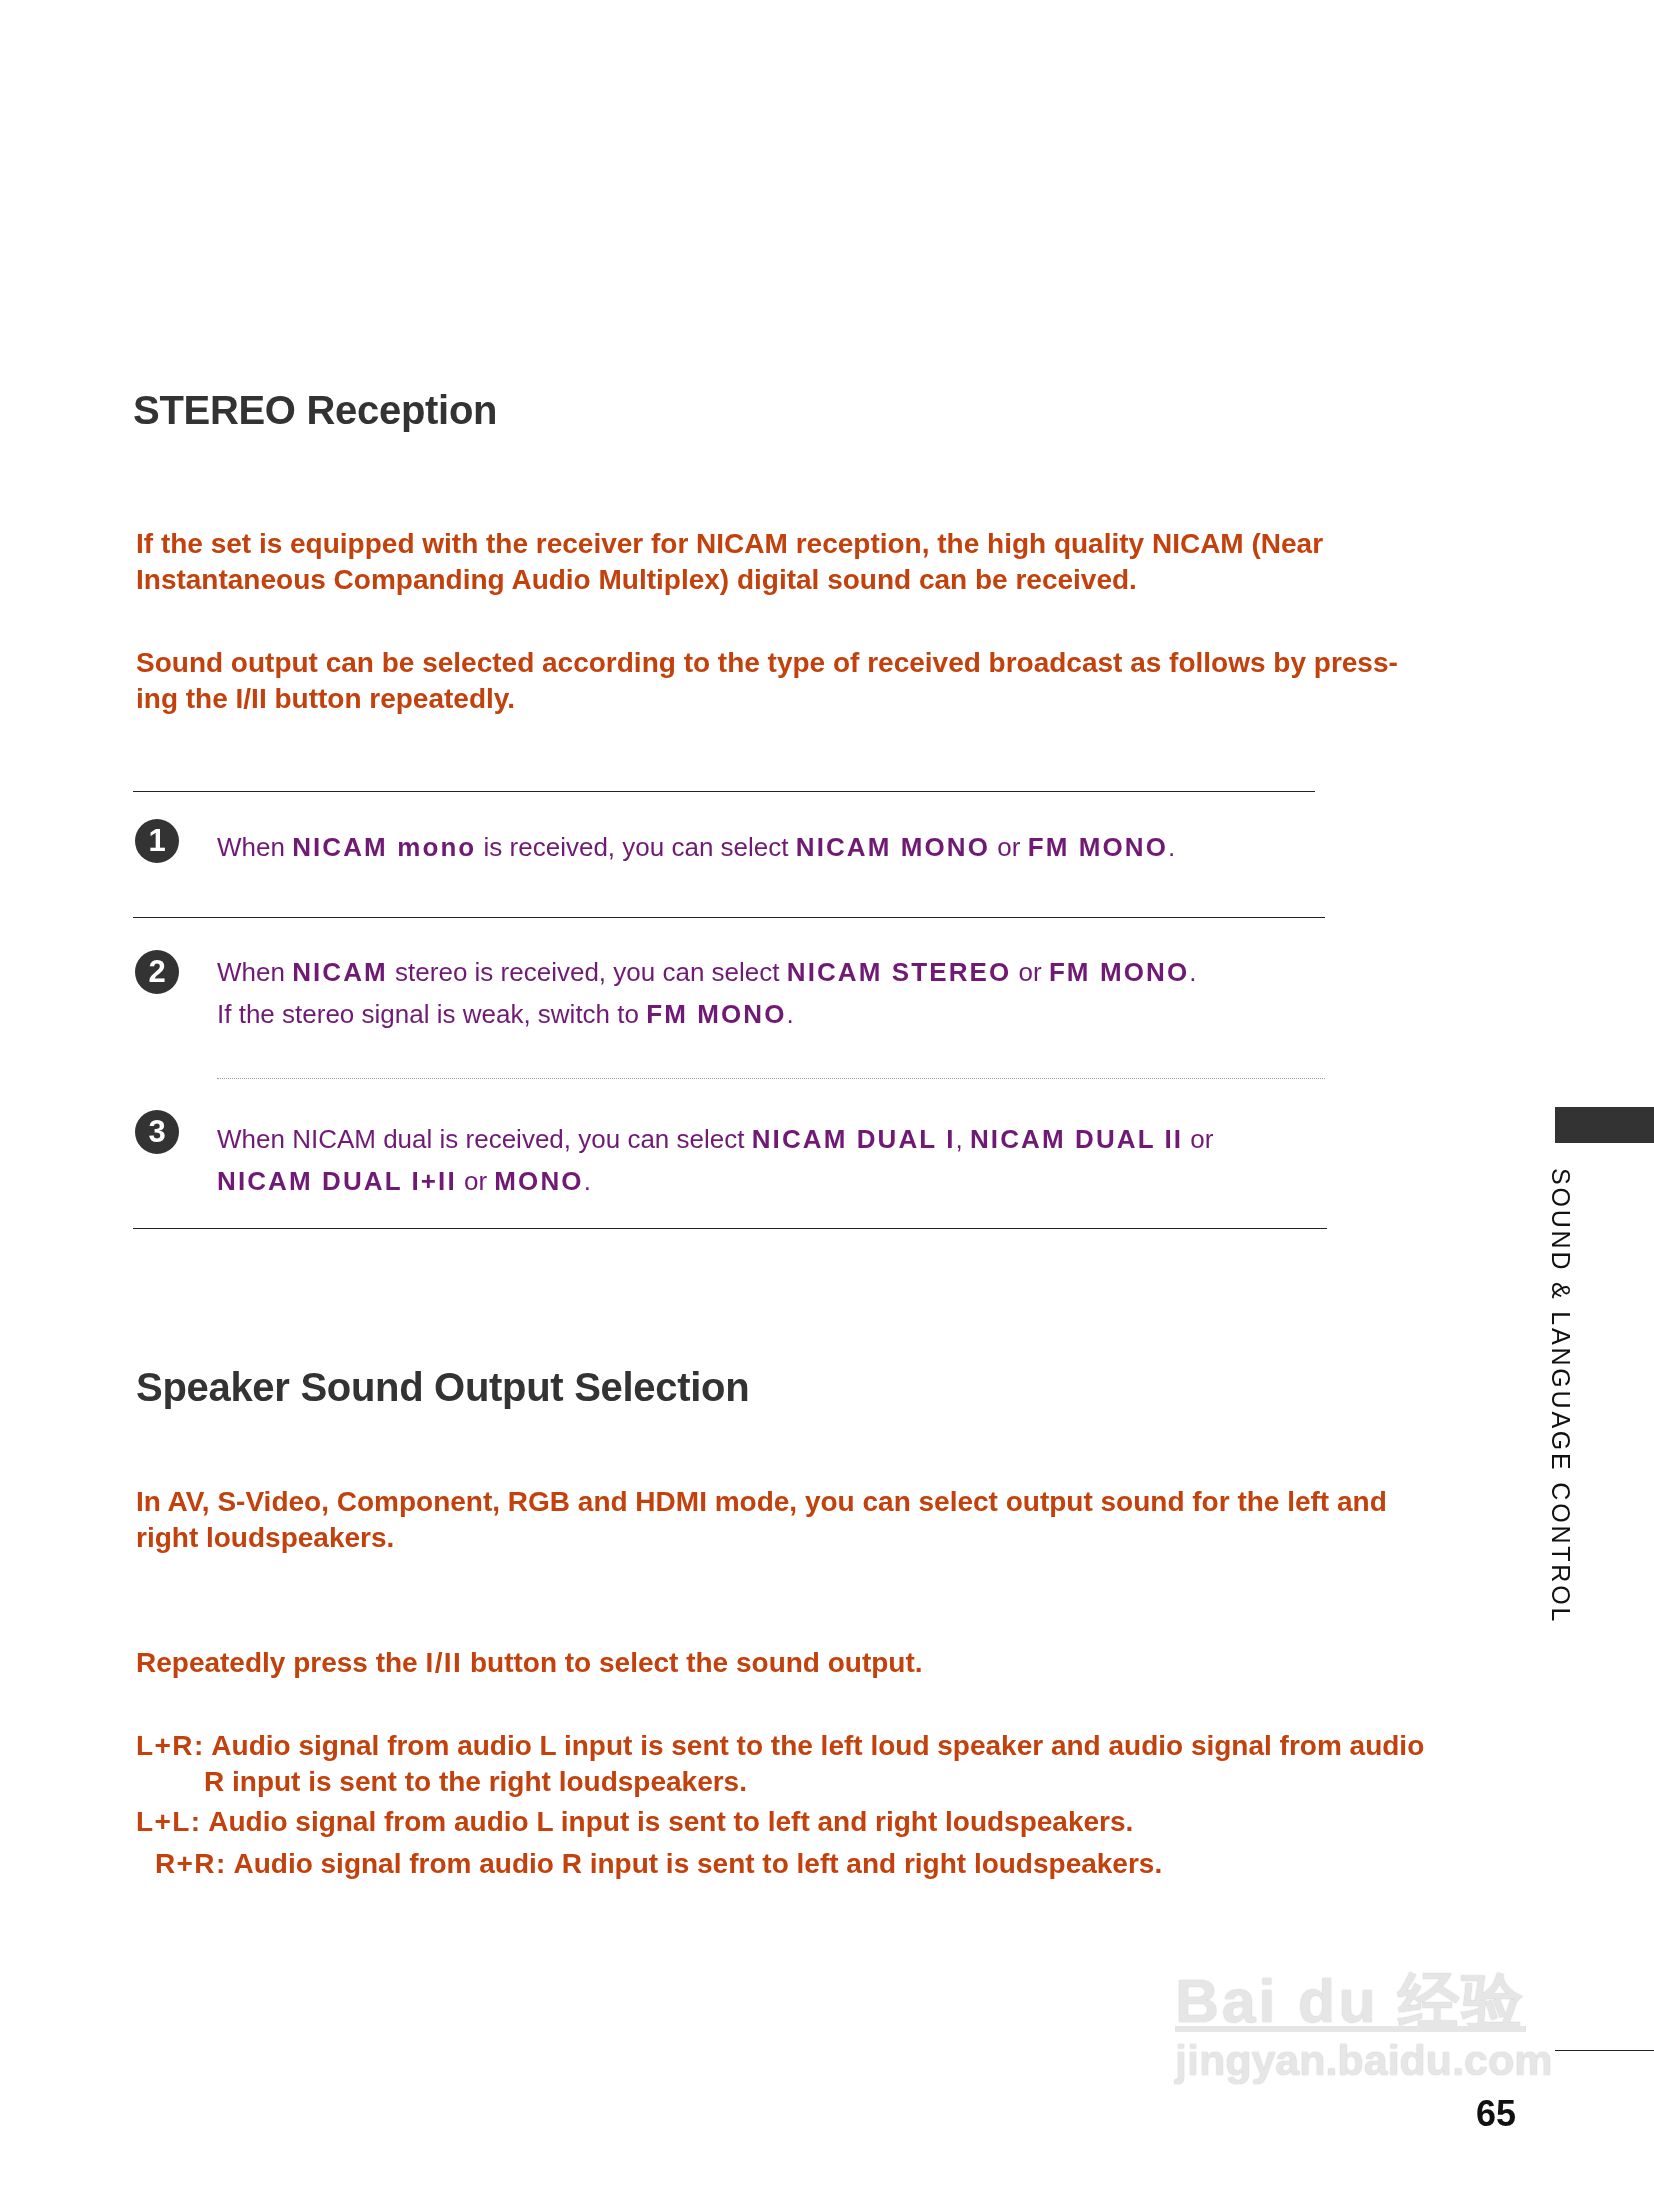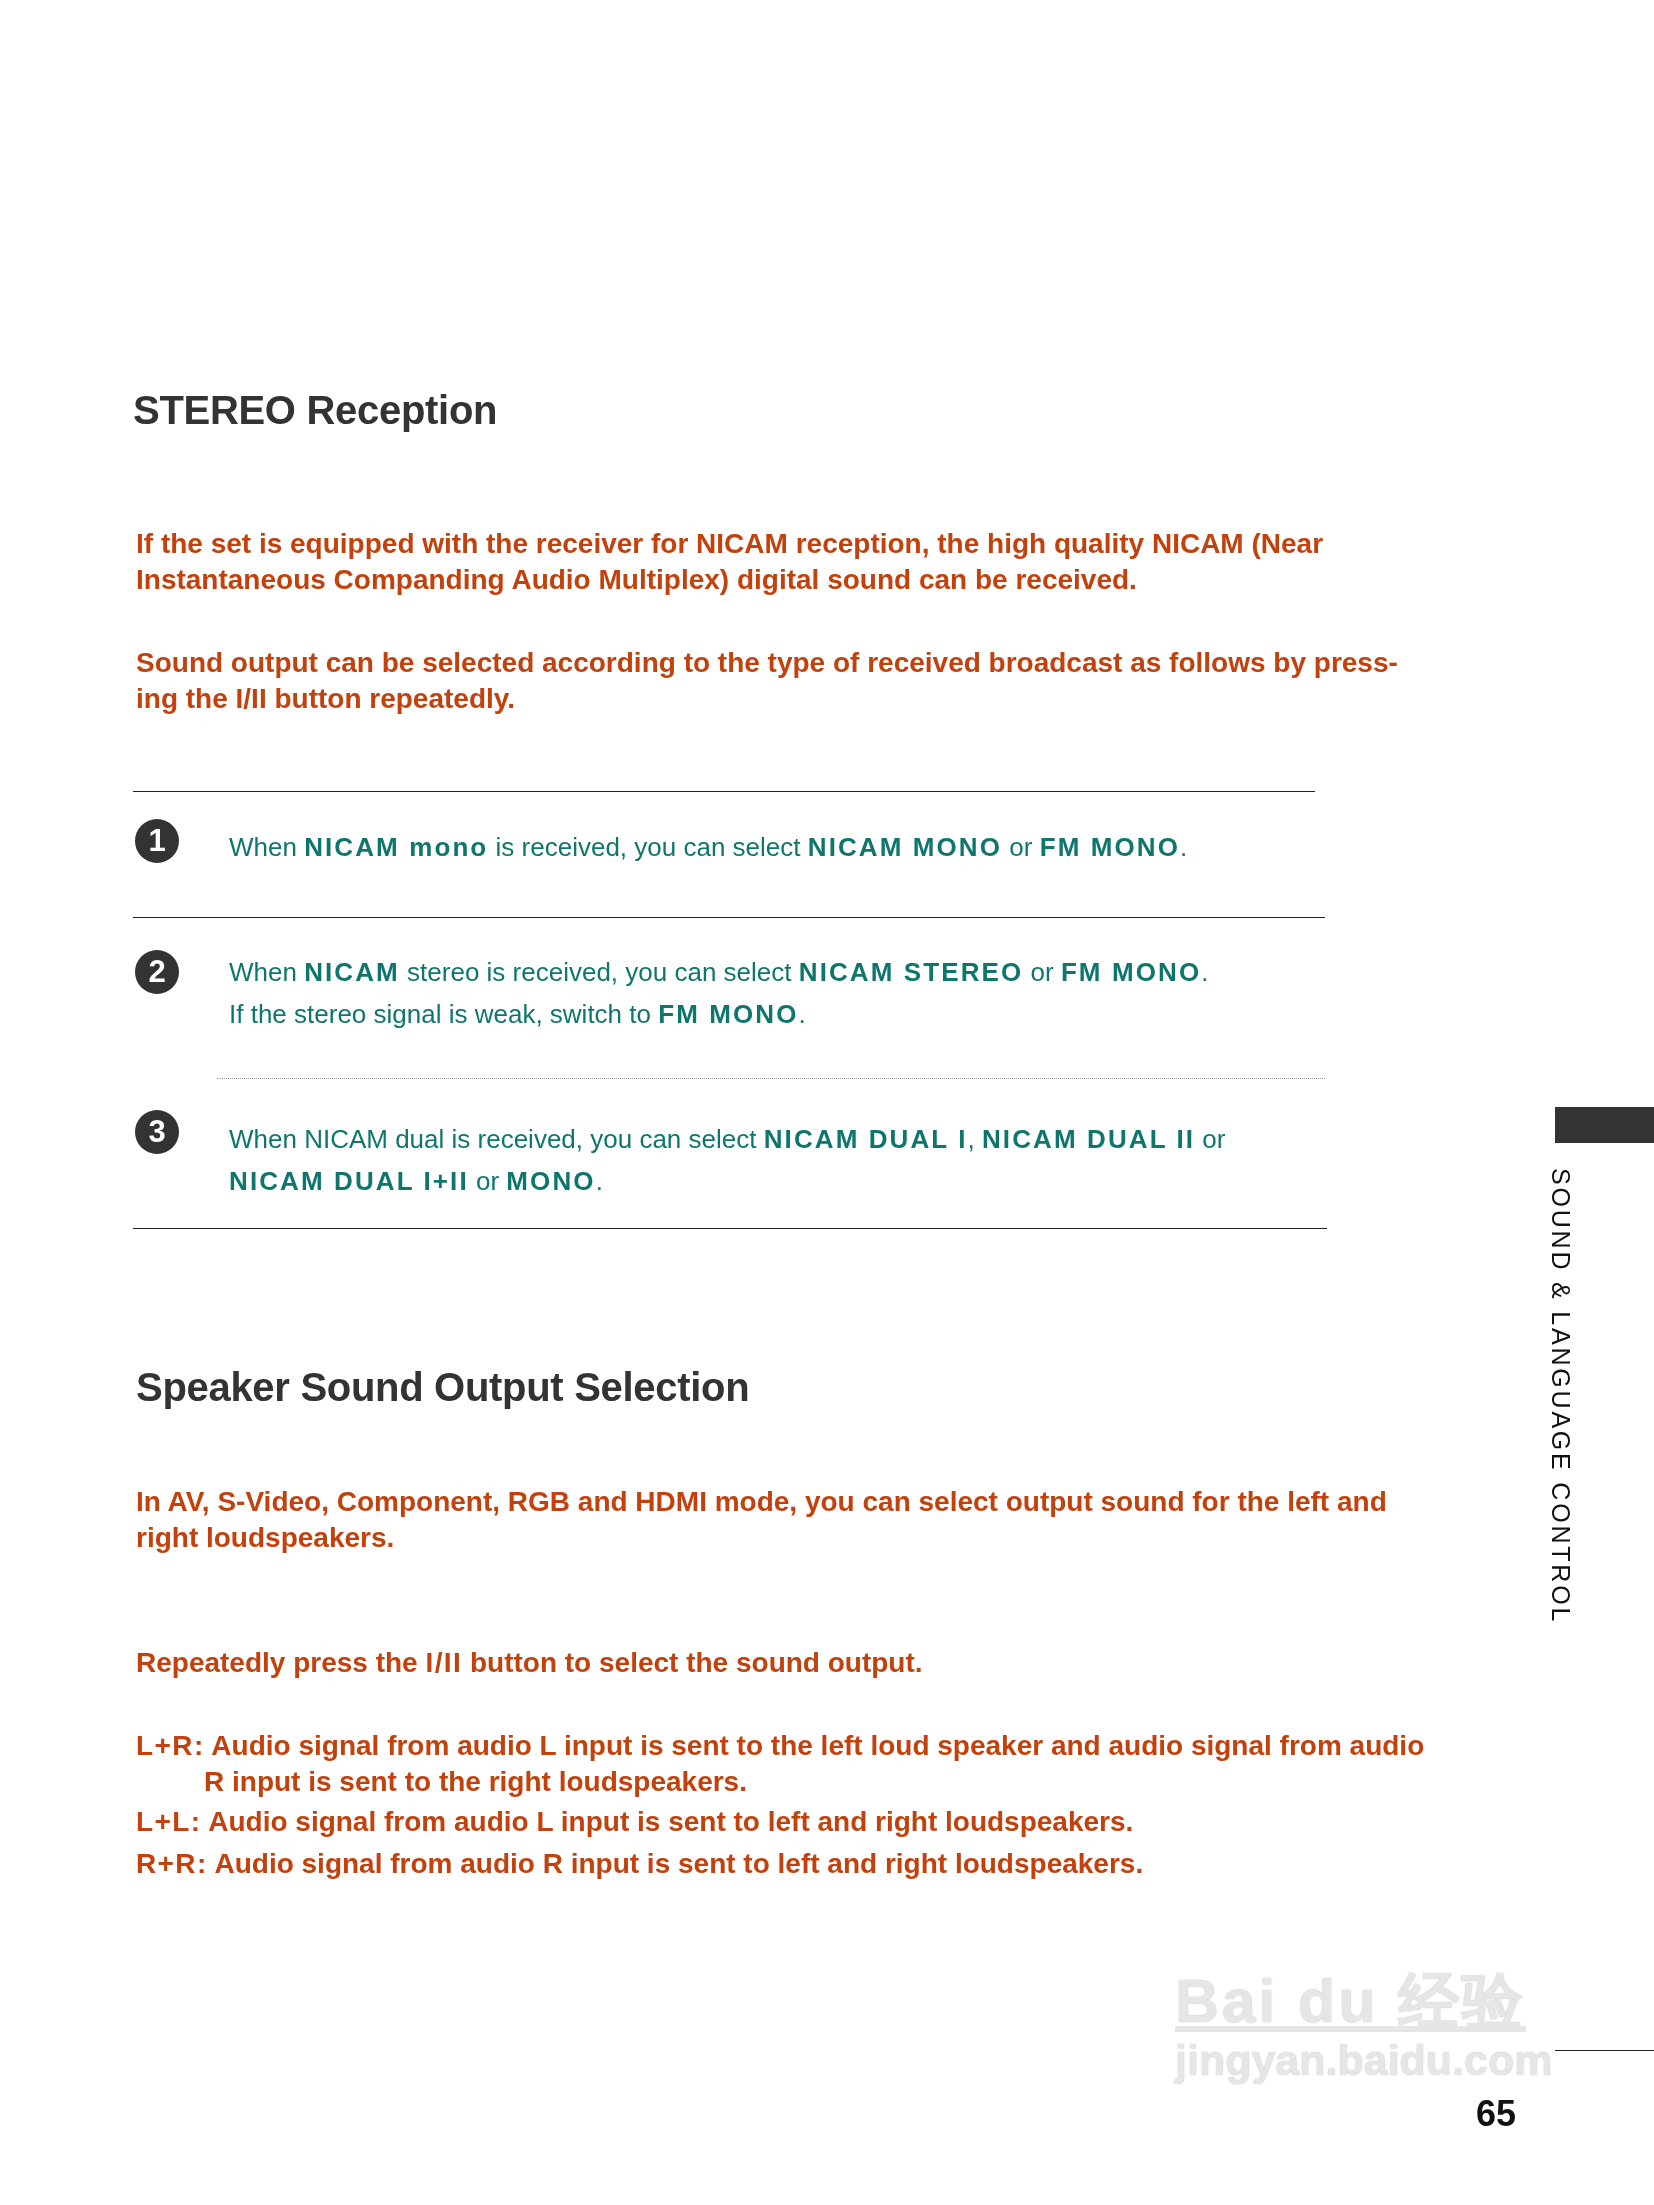--- a/index.html
+++ b/index.html
@@ -5,21 +5,21 @@
     html, body { margin: 0; padding: 0; background: #ffffff; }
     body { width: 1655px; height: 2205px; position: relative; overflow: hidden;
            font-family: "Liberation Sans", sans-serif; color: #1a1a1a; }
     .abs { position: absolute; }
     .h1 { font-size: 40px; font-weight: bold; color: #333333; letter-spacing: -0.3px; }
     .p { font-size: 28px; font-weight: bold; color: #c2410c; line-height: 36px; }
     .rule { position: absolute; height: 1.4px; background: #222; }
     .dotted { position: absolute; border-top: 1.4px dotted #999; height: 0; }
     .num { position: absolute; width: 44px; height: 44px; border-radius: 50%; background: #333;
            color: #fff; font-size: 31px; font-weight: bold; text-align: center; line-height: 44px; }
-    .item { position: absolute; left: 217px; font-size: 26px; line-height: 42px; color: #0f766e; margin-left: 12px; }
+    .item { position: absolute; left: 217px; font-size: 26px; line-height: 42px; color: #701a75; }
     .item b, .p b.mono { letter-spacing: 2.1px; font-weight: bold; }
     .side-tab { position: absolute; left: 1555px; top: 1107px; width: 100px; height: 36px; background: #333; }
     .side-text { position: absolute; left: 1533px; top: 1168px; width: 695px; font-size: 25px;
                  letter-spacing: 2.8px; color: #111; transform-origin: 0 0; transform: rotate(90deg) translateY(-42px);
                  white-space: nowrap; }
     .page-rule { position: absolute; left: 1555px; top: 2050px; width: 100px; height: 1.4px; background: #222; }
     .page-num { position: absolute; left: 1476px; top: 2093px; font-size: 36px; font-weight: bold; color: #111; }
     .watermark { position: absolute; left: 1175px; top: 1961px; color: #e6e6e6; font-weight: bold;
                  text-shadow: 0 0 1.4px #bbb; }
     .watermark .big { font-size: 61px; letter-spacing: 2.8px; text-decoration: underline; }
@@ -74,21 +74,21 @@
 </div>
 
 <div class="abs p" style="left:136px; top:1645px;">
   <span>Repeatedly press the </span><span class="term">I/II</span><span> button to select the sound output.</span>
 </div>
 
 <div class="abs p" style="left:136px; top:1728px;">
   <div><span class="term">L+R:</span><span> Audio signal from audio L input is sent to the left loud speaker and audio signal from audio</span></div>
   <div style="padding-left:68px;">R input is sent to the right loudspeakers.</div>
   <div style="margin-top:4.2px;"><span class="term">L+L:</span><span> Audio signal from audio L input is sent to left and right loudspeakers.</span></div>
-  <div style="margin-top:5.6px;"><span class="term">R+R:</span><span> Audio signal from audio R input is sent to left and right loudspeakers.</span></div>
+  <div style="margin-top:5.6px;margin-left:19px;"><span class="term">R+R:</span><span> Audio signal from audio R input is sent to left and right loudspeakers.</span></div>
 </div>
 
 <div class="side-tab"></div>
 <div class="side-text">SOUND &amp; LANGUAGE CONTROL</div>
 
 <div class="watermark">
   <span class="big">Bai du 经验</span>
   <span class="small">jingyan.baidu.com</span>
 </div>
 <div class="page-rule"></div>

